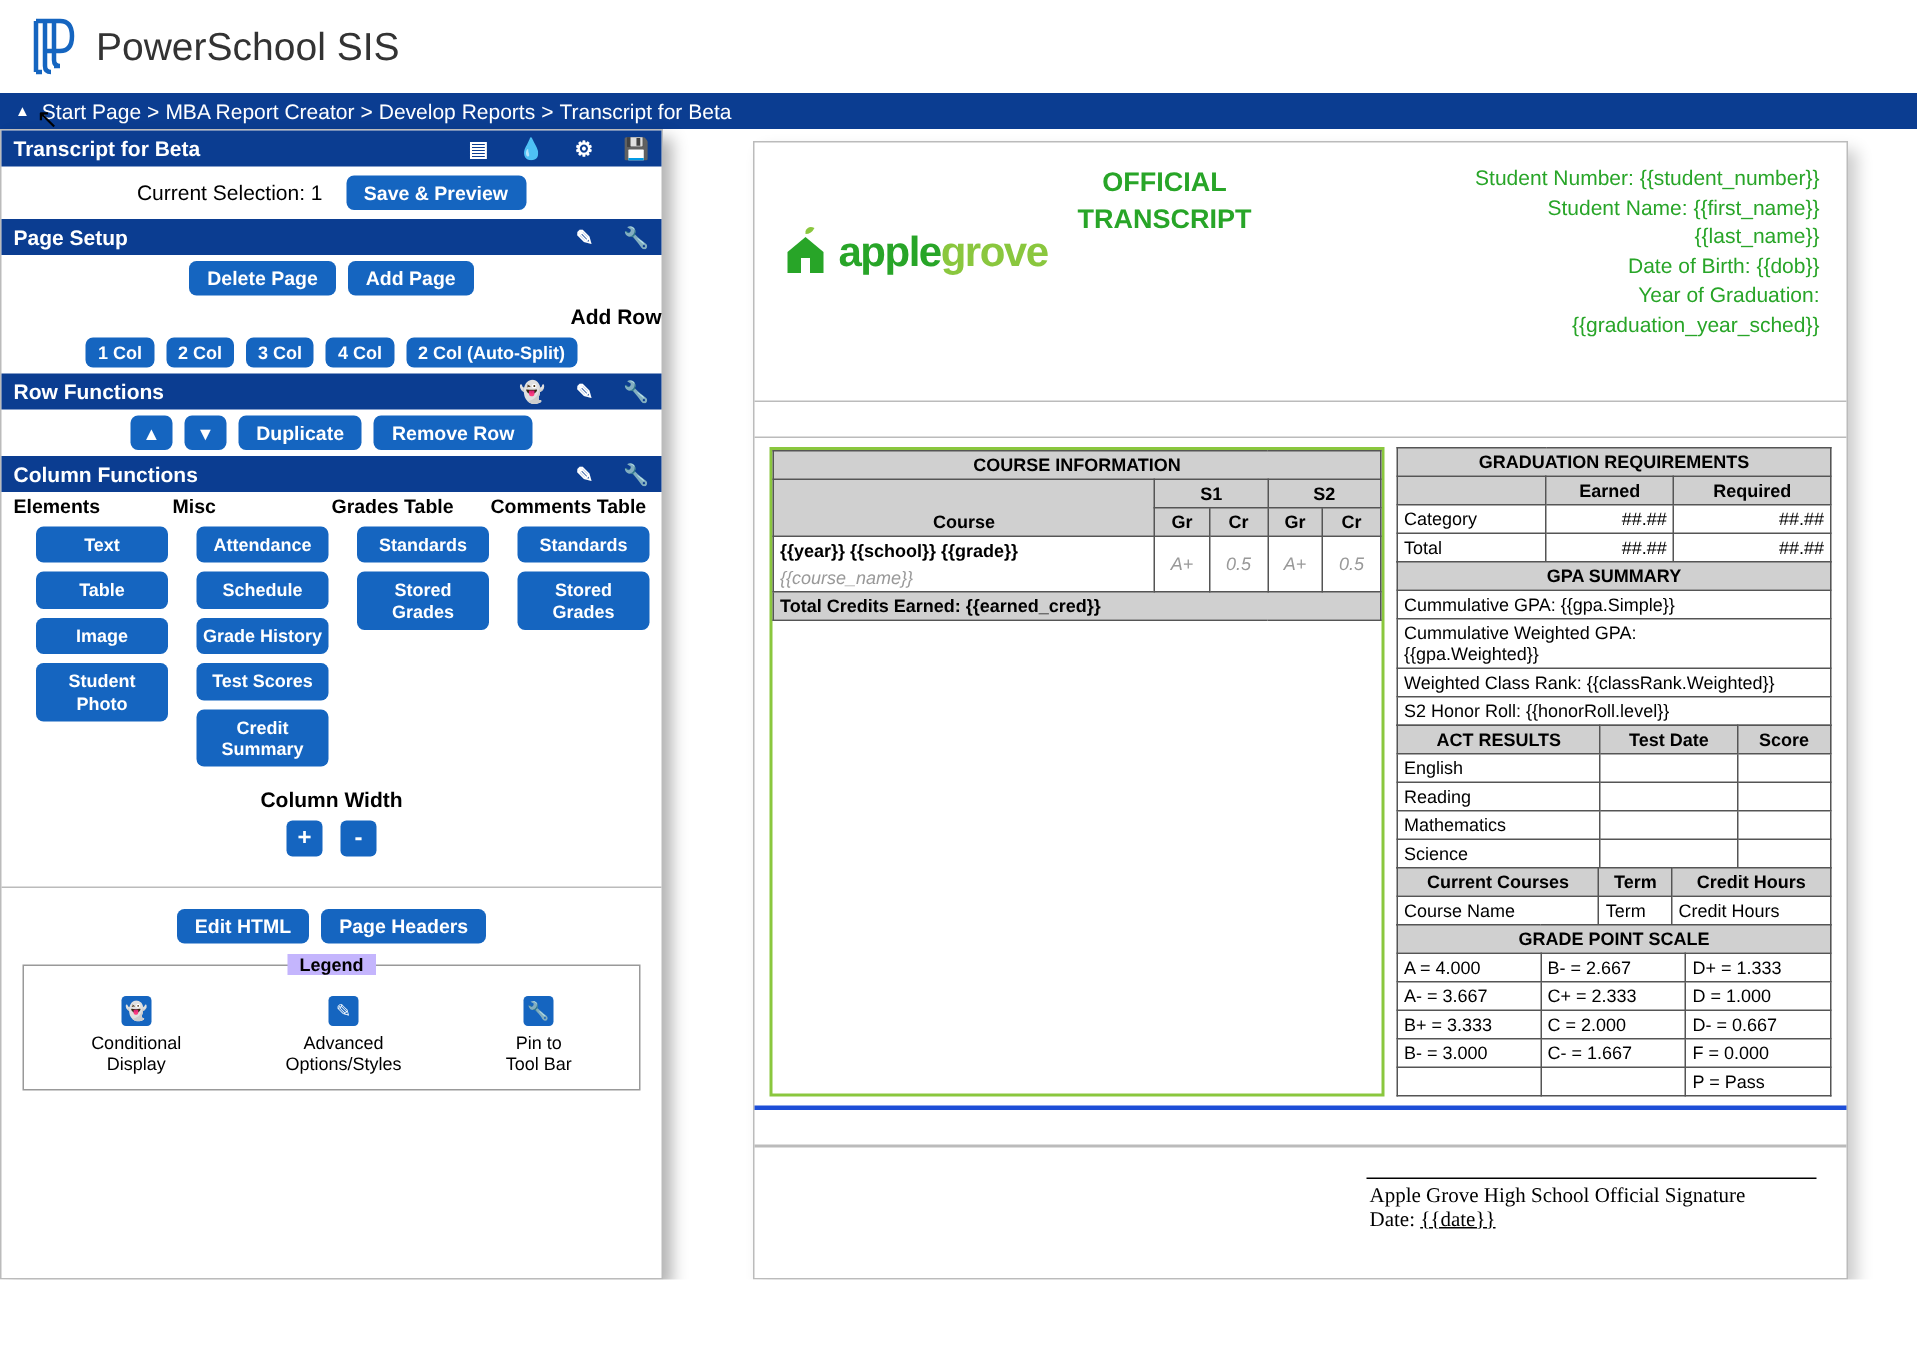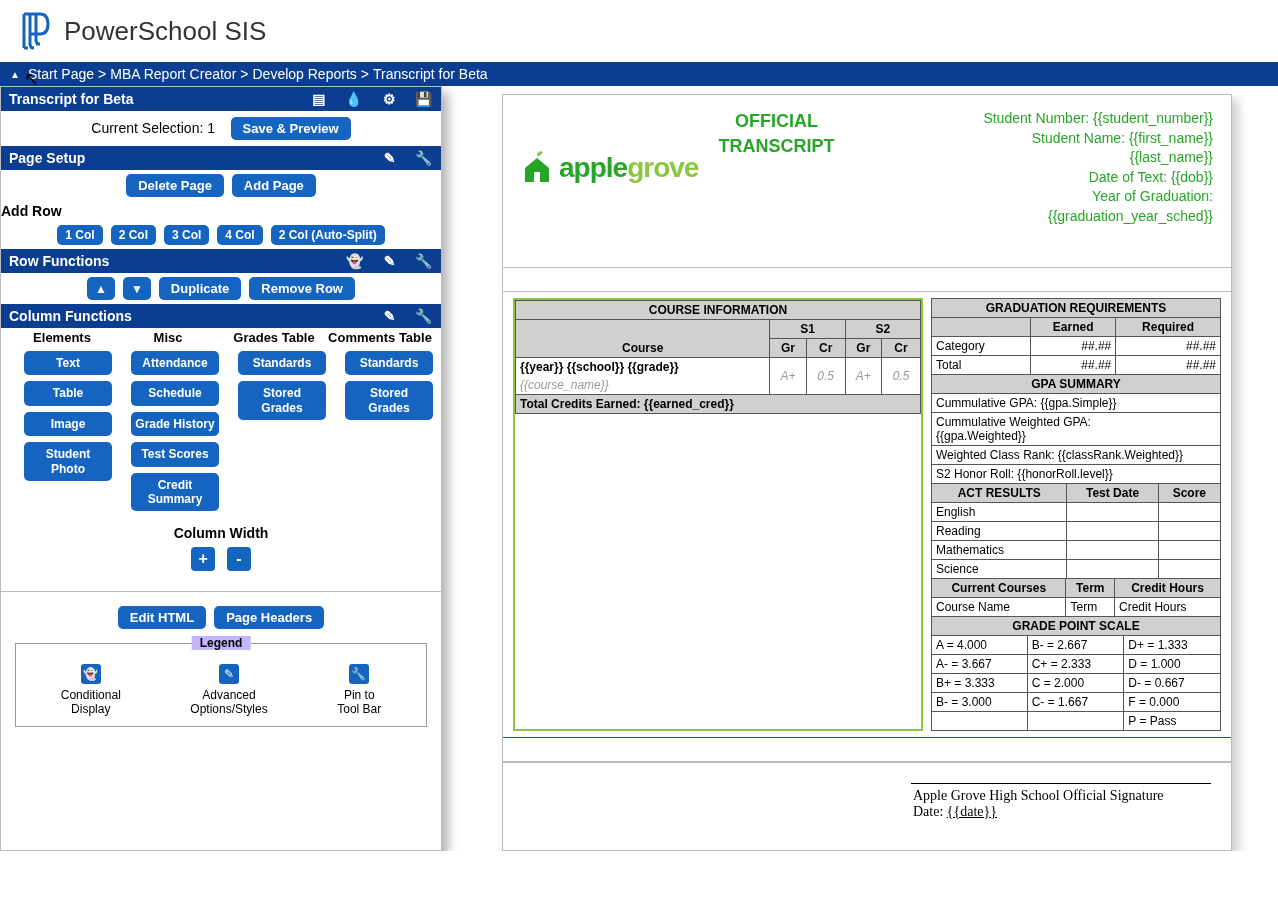--- a/index.html
+++ b/index.html
@@ -13,23 +13,23 @@
 .cursor-icon { position: absolute; top: 68px; left: 24px; font-size: 18px; color: #000; z-index: 100; pointer-events:none;}
 .main-content { display: flex; gap: 60px; padding: 0; }
 .sidebar { width: 442px; border: 1px solid #bbb; box-shadow: 6px 6px 10px rgba(0,0,0,0.3); background: #fff; padding-bottom: 10px; }
 .section-header { background: #0b3d91; color: #fff; padding: 4px 8px; font-weight: bold; display: flex; align-items: center; justify-content: space-between; font-size: 14px; }
 .section-header .icons { display: flex; gap: 20px; align-items: center; }
 .section-header .icons span { cursor: pointer; font-size: 14px; }
 .row-center { text-align: center; padding: 6px; }
 .btn { background: #1565c0; color: #fff; border: none; border-radius: 5px; padding: 4px 12px; font-size: 13px; cursor: pointer; font-weight: bold; }
 .btn-sm { padding: 3px 8px; font-size: 12px; }
 .btn-row { display: flex; justify-content: center; gap: 8px; flex-wrap: wrap; padding: 4px 8px; }
-.add-row-label { text-align: left; font-weight: bold; margin: 2px 0; }
+.add-row-label { text-align: right; font-weight: bold; margin: 2px 0; }
 .col-headers { display: flex; padding: 2px 8px; font-weight: bold; }
-.col-h { flex: 1; text-align: center; font-size: 13px; }
+.col-h { flex: 1; text-align: left; font-size: 13px; }
 .elements-grid { display: flex; padding: 4px 8px; gap: 4px; }
 .el-col { flex: 1; display: flex; flex-direction: column; gap: 6px; align-items: flex-end; }
 .el-btn { background: #1565c0; color: #fff; border: none; border-radius: 5px; width: 88px; padding: 5px 4px; font-size: 12px; cursor: pointer; font-weight: bold; text-align: center; line-height: 1.2; }
 .col-width-label { text-align: center; font-weight: bold; margin-top: 10px; }
 .plus-minus { text-align: center; margin-top: 6px; }
 .sq-btn { background: #1565c0; color: #fff; border: none; border-radius: 4px; width: 24px; height: 24px; font-size: 16px; cursor: pointer; font-weight: bold; margin: 0 4px; }
 .hr { border: none; border-top: 1px solid #bbb; margin: 20px 0 10px; }
 .legend-box { margin: 10px 14px; border: 1px solid #999; position: relative; padding: 20px 10px 10px; }
 .legend-title { position: absolute; top: -8px; left: 50%; transform: translateX(-50%); background: #c4b5fd; padding: 0 8px; font-size: 12px; font-weight: bold; }
 .legend-items { display: flex; justify-content: space-around; }
@@ -37,21 +37,21 @@
 .legend-item .li-icon { display: block; background: #1565c0; color: #fff; width: 20px; height: 20px; margin: 0 auto 4px; border-radius: 3px; line-height: 20px; font-size: 12px; }
 .preview { margin-top:8px; width: 730px; border: 1px solid #bbb; background: #fff; box-shadow: 6px 6px 10px rgba(0,0,0,0.2); }
 .prev-header { display: flex; padding: 14px 18px 40px; gap: 20px; border-bottom: 1px solid #bbb; }
 .prev-logo { display: flex; align-items: center; gap: 6px; justify-content: center; }
 .prev-logo-text { font-family: Arial; font-size: 28px; font-weight: bold; letter-spacing: -1px; }
 .prev-logo-text .ag1 { color: #28a528; }
 .prev-logo-text .ag2 { color: #8ac73e; }
 .prev-title { flex: 0 0 auto; color: #28a528; font-size: 18px; font-weight: bold; text-align: center; line-height: 1.4; }
 .prev-student { flex: 1; text-align: right; color: #28a528; font-size: 14px; line-height: 1.4; }
 .prev-spacer { height: 24px; border-bottom: 1px solid #bbb; }
-.prev-tables { display: flex; gap: 8px; padding: 6px 10px; border-bottom: 1px solid #1d4ed8; }
+.prev-tables { display: flex; gap: 8px; padding: 6px 10px; border-bottom: 3px solid #1d4ed8; }
 .tbl { border-collapse: collapse; font-size: 12px; width: 100%; }
 .tbl th, .tbl td { border: 1px solid #555; padding: 2px 4px; }
 .tbl th { background: #d0d0d0; font-weight: bold; }
 .tbl .th-c { text-align: center; }
 .left-tbl-wrap { flex: 1.4; border: 2px solid #8ac73e; }
 .right-tbl-wrap { flex: 1; }
 .course-sub { background: #d0d0d0; }
 .faint { color: #999; font-style: italic; }
 .center { text-align: center; }
 .tright { text-align: right; }
@@ -213,21 +213,21 @@
         <span class="prev-logo-text"><span class="ag1">apple</span><span class="ag2">grove</span></span>
       </div>
       <div class="prev-title">
         <div>OFFICIAL</div>
         <div>TRANSCRIPT</div>
       </div>
       <div class="prev-student">
         <div>Student Number: {{student_number}}</div>
         <div>Student Name: {{first_name}}</div>
         <div>{{last_name}}</div>
-        <div>Date of Text: {{dob}}</div>
+        <div>Date of Birth: {{dob}}</div>
         <div>Year of Graduation:</div>
         <div>{{graduation_year_sched}}</div>
       </div>
     </div>
     <div class="prev-spacer"></div>
     <div class="prev-tables">
       <div class="left-tbl-wrap">
         <table class="tbl">
           <tbody>
               <tr>

